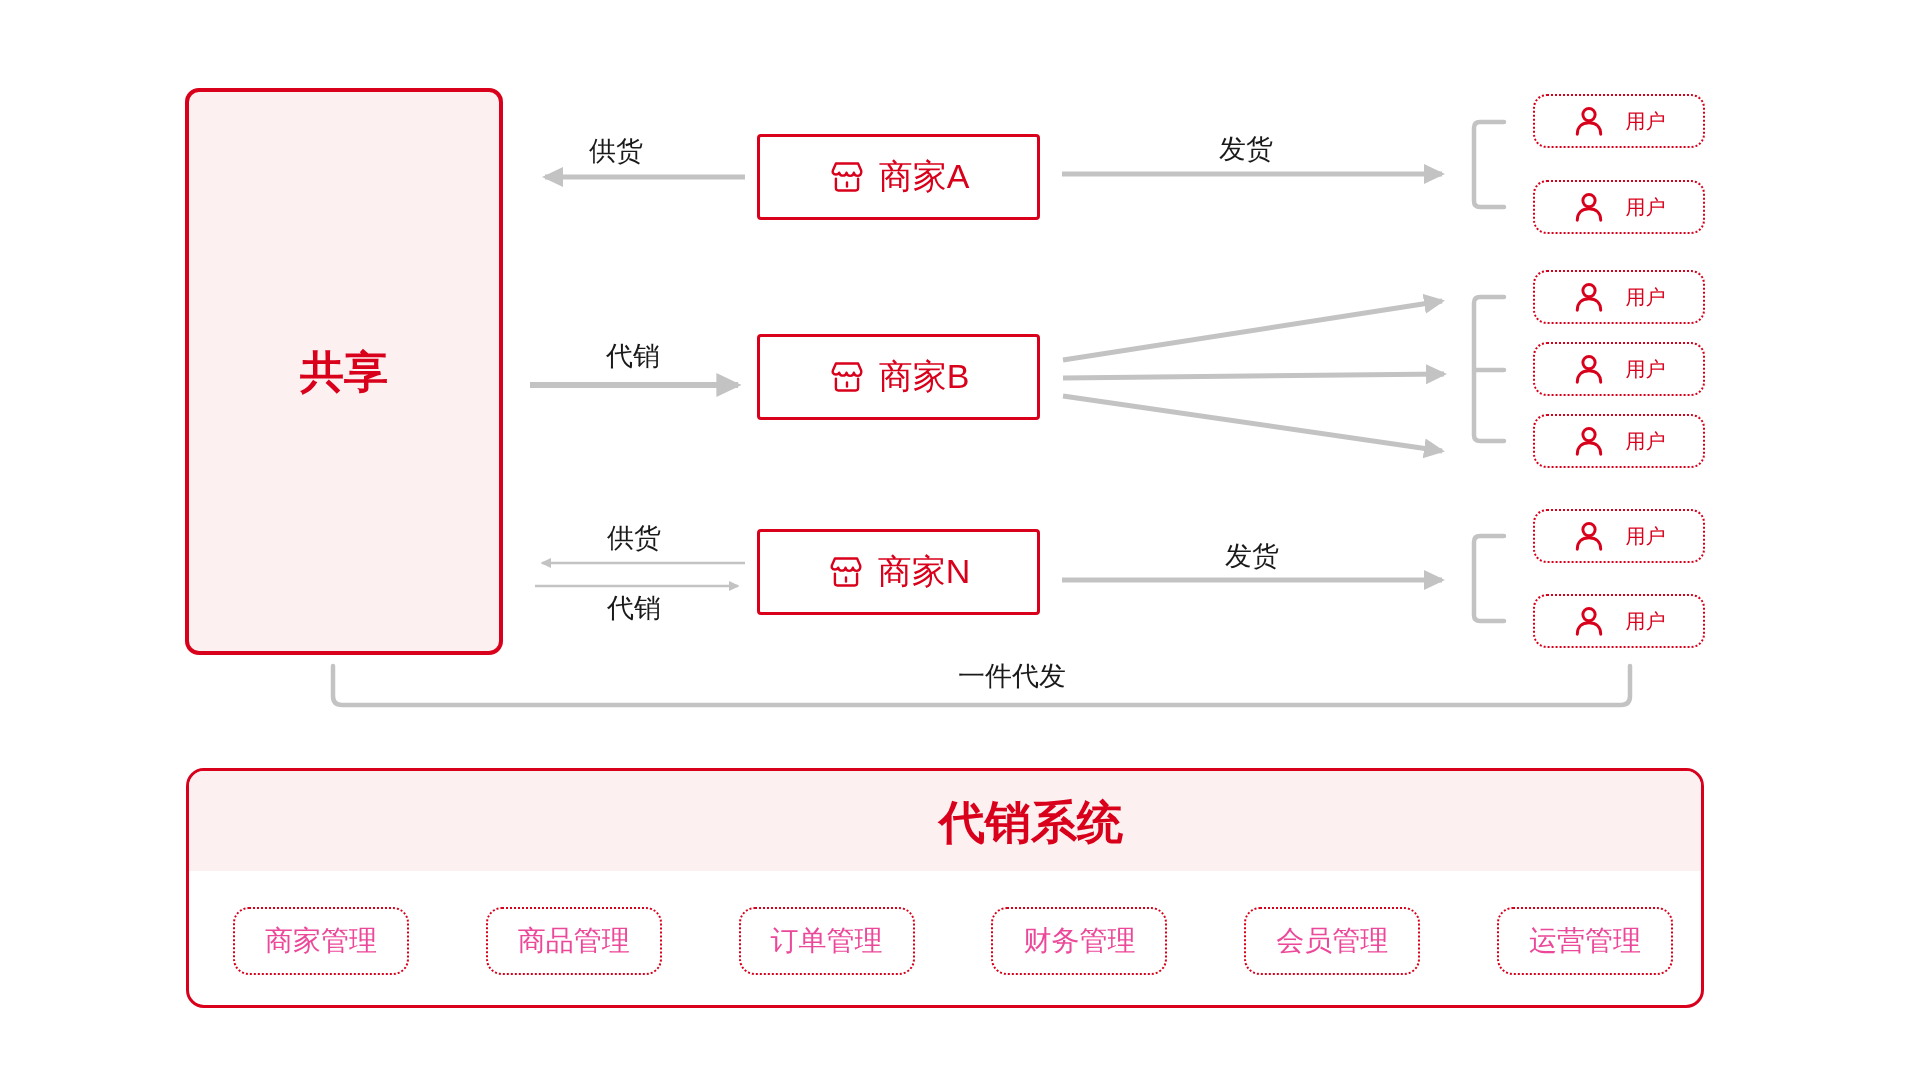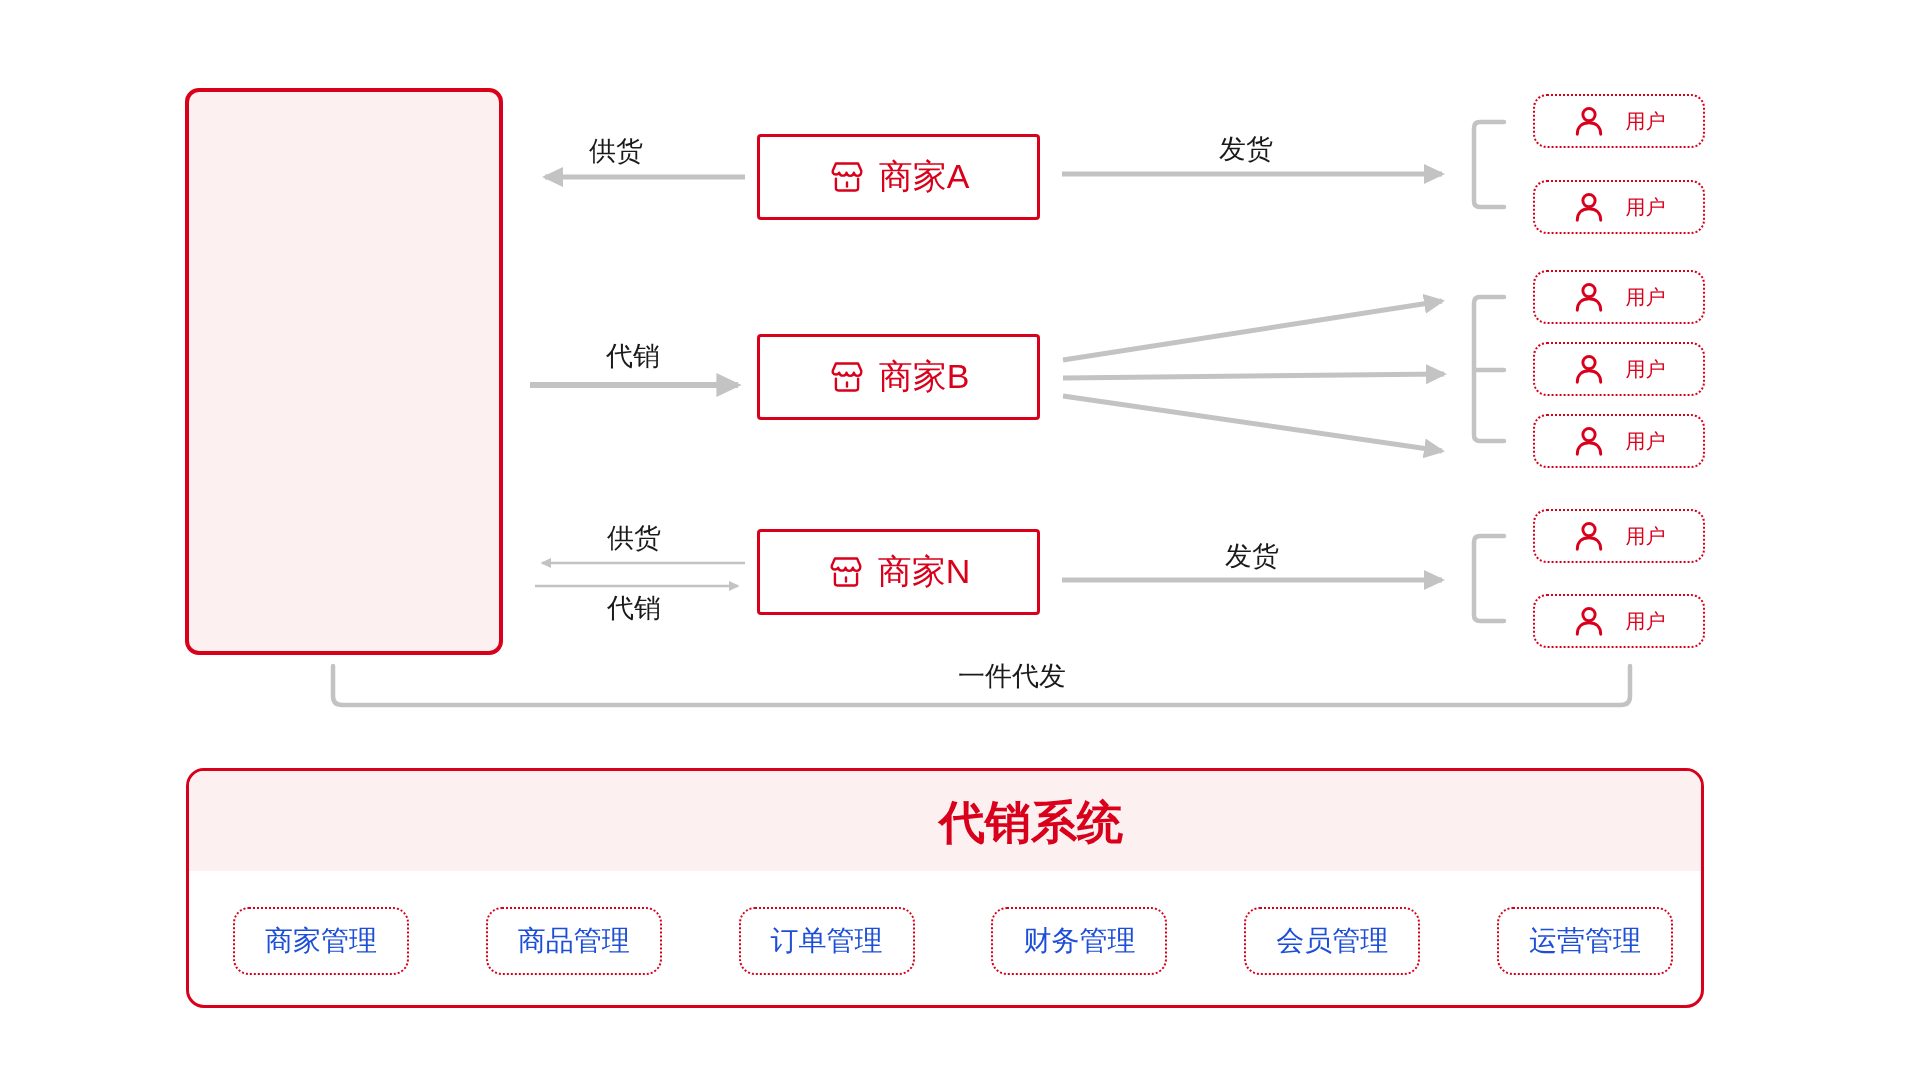--- a/index.html
+++ b/index.html
@@ -49,21 +49,21 @@
     position:absolute; left:842px; top:52px; transform:translate(-50%,-50%);
     color:#D9001B; font-weight:bold; font-size:46px; white-space:nowrap;
   }
   .modules {
     position:absolute; left:44px; right:28px; top:136px;
     display:flex; justify-content:space-between; align-items:center;
   }
   .chip {
     height:68px; padding:0 30px; display:flex; align-items:center; justify-content:center;
     border:2px dotted #D9001B; border-radius:16px; background:#ffffff;
-    color:#1d4ed8; font-size:28px; white-space:nowrap;
+    color:#ec4899; font-size:28px; white-space:nowrap;
   }
 
   .icon { display:flex; align-items:center; justify-content:center; flex:0 0 auto; }
 </style>
 </head>
 <body>
 
 <div class="stage">
 
   <svg class="layer" viewBox="0 0 1920 1080">
@@ -87,20 +87,21 @@
 
     <path d="M1504,122 L1480,122 Q1474,122 1474,128 L1474,201 Q1474,207 1480,207 L1504,207" stroke="#C3C3C3" stroke-width="4.5" fill="none" stroke-linecap="round"></path>
     <path d="M1504,297 L1480,297 Q1474,297 1474,303 L1474,435 Q1474,441 1480,441 L1504,441 M1474,370 L1504,370" stroke="#C3C3C3" stroke-width="4.5" fill="none" stroke-linecap="round"></path>
     <path d="M1504,536 L1480,536 Q1474,536 1474,542 L1474,615 Q1474,621 1480,621 L1504,621" stroke="#C3C3C3" stroke-width="4.5" fill="none" stroke-linecap="round"></path>
 
     <path d="M333,666 L333,696 Q333,705 342,705 L1621,705 Q1630,705 1630,696 L1630,666" stroke="#C3C3C3" stroke-width="4.5" fill="none" stroke-linecap="round"></path>
   </svg>
 
   <div class="pool">
     <div class="pool-label">
+      <span>共享</span>
     </div>
   </div>
 
   <div class="merchant m-a">
     <span class="icon">
       <svg width="38" height="38" viewBox="0 0 48 48" fill="none" stroke="#D9001B" stroke-width="3" stroke-linecap="round" stroke-linejoin="round">
         <path d="M10,7 H38 L42,16 V18.5 A4.7,4.7 0 0 1 32.7,18.5 A4.7,4.7 0 0 1 23.4,18.5 A4.7,4.7 0 0 1 14.2,18.5 A4.7,4.7 0 0 1 6,18.5 V16 Z"></path>
         <path d="M10,26 V38 Q10,41 13,41 H35 Q38,41 38,38 V26"></path>
         <path d="M24,31 V36"></path>
       </svg>

